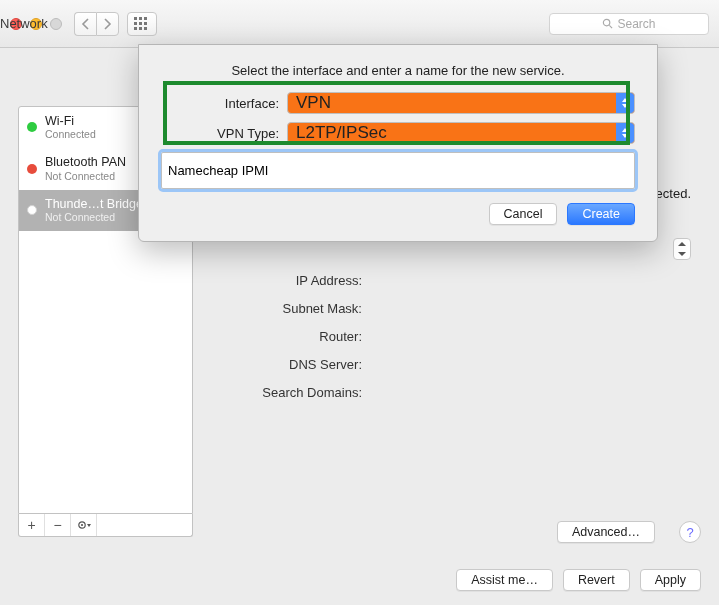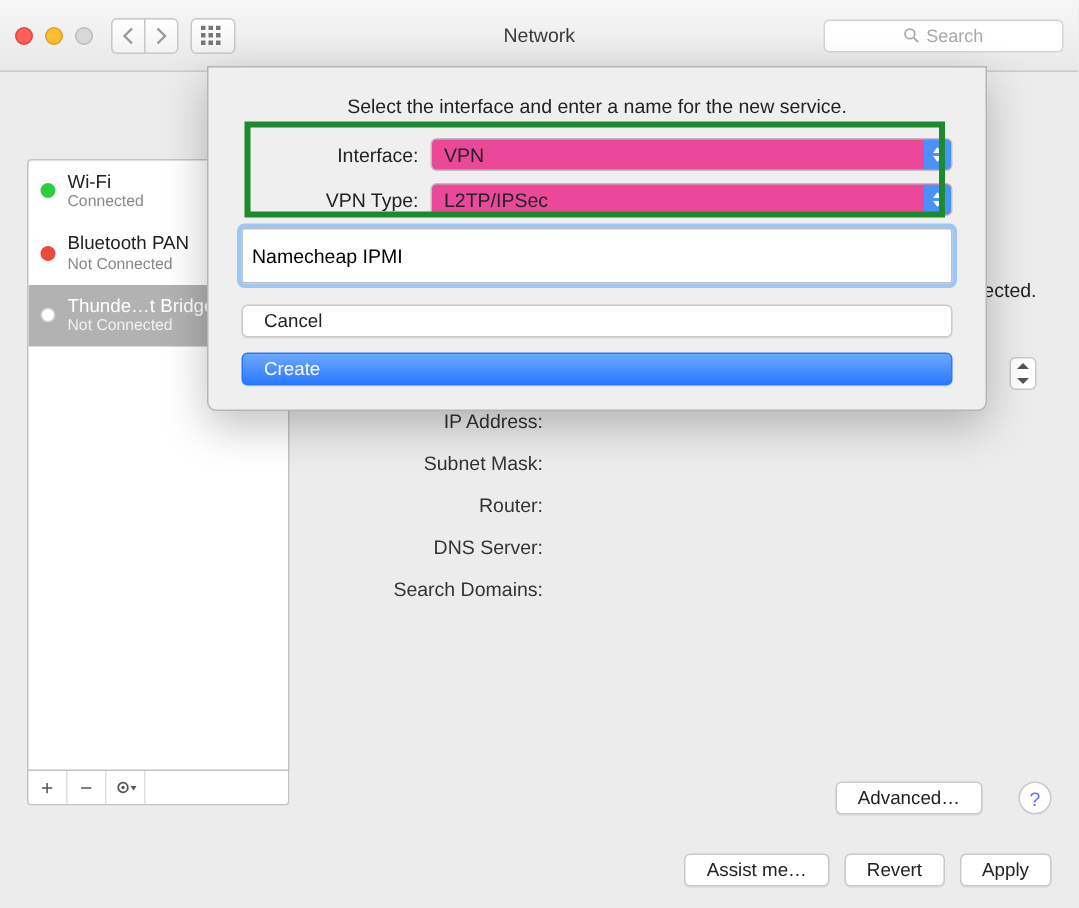--- a/index.html
+++ b/index.html
@@ -40,21 +40,20 @@
   justify-content: center;
   color: #888;
   padding: 0 6px;
 }
 .tb-seg { display: flex; }
 .tb-seg .tb-btn:first-child { border-top-right-radius: 0; border-bottom-right-radius: 0; border-right: none; }
 .tb-seg .tb-btn:last-child { border-top-left-radius: 0; border-bottom-left-radius: 0; }
 .window-title {
   position: absolute;
   left: 0; right: 0;
-  text-align: center;
   font-size: 13px;
   color: #3a3a3a;
   pointer-events: none;
 }
 .search-wrap { margin-left: auto; }
 .search {
   width: 160px; height: 22px;
   border: 1px solid #d4d4d4;
   border-radius: 4px;
   background: #fff;
@@ -211,27 +210,27 @@
   margin-bottom: 8px;
 }
 .form-row .flabel {
   width: 118px;
   text-align: right;
   font-size: 13px;
 }
 .popup {
   flex: 1;
   height: 22px;
-  background: #ec4899;
+  background: #f97316;
   border: 1px solid #bfbfbf;
   border-radius: 4px;
   display: flex;
   align-items: center;
   padding: 0 0 0 8px;
-  font-size: 13px;
+  font-size: 17px;
   position: relative;
   overflow: hidden;
 }
 .popup .arrows {
   width: 18px; height: 100%;
   background: #4a90ff;
   position: absolute; right: 0; top: 0;
   border-radius: 0 3px 3px 0;
 }
 .popup .arrows::before, .popup .arrows::after {
@@ -253,21 +252,20 @@
 .highlight-box {
   position: absolute;
   border: 4px solid #1d8a2e;
   pointer-events: none;
 }
 .sheet-buttons {
   display: flex;
   justify-content: flex-end;
   gap: 10px;
   margin-top: 14px;
-  flex-direction: column;
 }
 .btn-default {
   background: linear-gradient(#6aa8ff, #2b78ff);
   color: #fff;
   border: 1px solid #2b78ff;
 }
 
 
 svg { display: block; }
 .grid-icon rect { fill: #777; }

